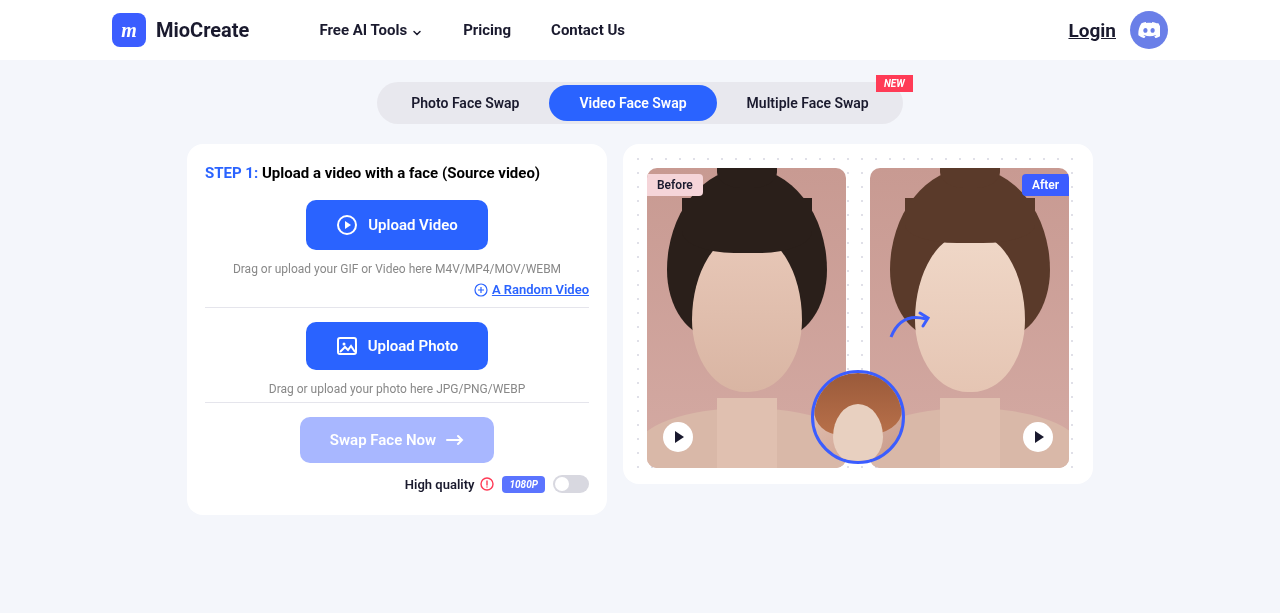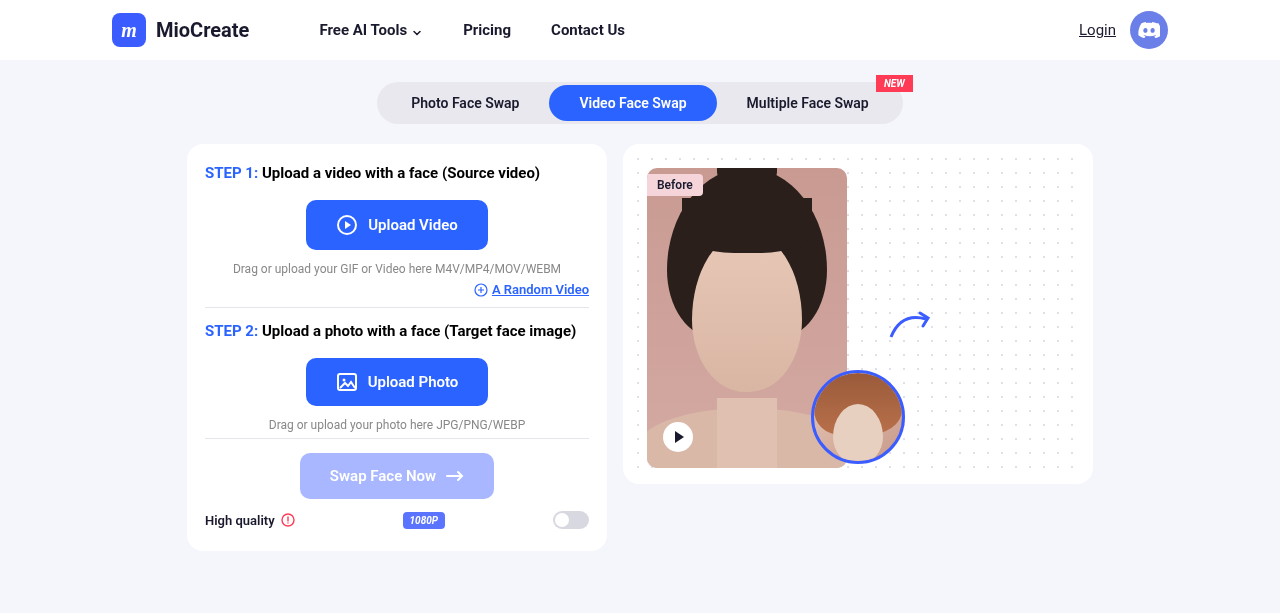--- a/index.html
+++ b/index.html
@@ -5,38 +5,38 @@
 *{margin:0;padding:0;box-sizing:border-box;font-family:-apple-system,BlinkMacSystemFont,"Segoe UI",Roboto,Arial,sans-serif}
 body{background:#f4f6fb;width:1280px;height:613px;overflow:hidden}
 .header{background:#fff;height:60px;display:flex;align-items:center;padding:0 112px;justify-content:space-between}
 .header-left{display:flex;align-items:center;gap:70px}
 .logo{display:flex;align-items:center;gap:10px}
 .logo-icon{width:34px;height:34px;background:#3b5dff;border-radius:8px;display:flex;align-items:center;justify-content:center;color:#fff;font-style:italic;font-weight:700;font-size:20px;font-family:Georgia,serif}
 .logo-text{font-size:20px;font-weight:700;color:#1a1a2e}
 .nav{display:flex;gap:40px;align-items:center}
 .nav-item{font-size:15px;font-weight:700;color:#1a1a2e;cursor:pointer;display:flex;align-items:flex-end;gap:4px}
 .header-right{display:flex;align-items:center;gap:14px}
-.login{font-size:15px;font-weight:400;color:#1a1a2e;text-decoration:underline;cursor:pointer}
+.login{font-size:19px;font-weight:700;color:#1a1a2e;text-decoration:underline;cursor:pointer}
 .discord{width:38px;height:38px;background:#6a7fe8;border-radius:50%;display:flex;align-items:center;justify-content:center;cursor:pointer}
 .tabs-container{display:flex;justify-content:center;margin-top:22px}
 .tabs{background:#e8e8ee;border-radius:24px;height:42px;display:flex;align-items:center;padding:3px 4px;position:relative}
 .tab{padding:0 30px;font-size:14px;font-weight:600;color:#1a1a2e;cursor:pointer;height:36px;display:flex;align-items:center;border-radius:20px;white-space:nowrap;position:relative}
 .tab.active{background:#2a63ff;color:#fff}
 .new-badge{position:absolute;top:-10px;right:-14px;background:#ff3b56;color:#fff;font-size:10px;font-weight:700;padding:3px 8px;border-radius:0;font-style:italic}
 .content{display:flex;gap:16px;justify-content:center;margin-top:20px;padding:0 20px}
 .left-panel{background:#fff;border-radius:16px;width:420px;padding:20px 18px 14px}
 .step{margin-bottom:8px}
 .step-title{font-size:15px;font-weight:700;margin-bottom:18px}
 .step-label{color:#2a63ff}
 .upload-btn{background:#2a63ff;color:#fff;border:none;border-radius:10px;padding:14px 30px;font-size:15px;font-weight:600;display:flex;align-items:center;gap:10px;margin:0 auto 12px;cursor:pointer}
 .upload-btn.disabled{background:#a8b7ff;cursor:default}
 .hint{font-size:12px;color:#888;text-align:center;margin-bottom:6px}
 .random-link{display:flex;align-items:center;gap:4px;justify-content:flex-end;color:#2a63ff;font-size:13px;font-weight:600;text-decoration:underline;cursor:pointer;margin-bottom:10px}
 .divider{height:1px;background:#e5e5ec;margin-bottom:14px}
-.quality-bar{display:flex;align-items:center;justify-content:space-between;margin-top:6px}
+.quality-bar{display:flex;align-items:center;justify-content:flex-end;gap:8px;margin-top:6px}
 .quality-label{font-size:13px;font-weight:600;color:#1a1a2e;display:flex;align-items:center;gap:6px}
 .badge-1080p{background:#5b74ff;color:#fff;font-size:10px;font-weight:700;font-style:italic;padding:3px 7px;border-radius:4px}
 .toggle{width:36px;height:18px;background:#d8d8e0;border-radius:10px;position:relative;cursor:pointer}
 .toggle::after{content:"";position:absolute;width:14px;height:14px;background:#fff;border-radius:50%;top:2px;left:2px}
 .right-panel{background:#fff;border-radius:16px;width:470px;padding:24px;display:flex;gap:24px;position:relative;align-items:flex-start;height:340px}
 .panel-bg{position:absolute;inset:8px;background-image:radial-gradient(#e0e0e8 1px,transparent 1px);background-size:14px 14px;border-radius:12px;z-index:0}
 .preview{width:200px;height:300px;border-radius:10px;position:relative;z-index:1;overflow:hidden}
 .preview-bg{position:absolute;inset:0;background:linear-gradient(180deg,#c89a92 0%,#d4aaa3 100%)}
 .face-shape{position:absolute;left:50%;top:48%;transform:translate(-50%,-50%);width:110px;height:160px;background:linear-gradient(180deg,#e8c8b8 0%,#d9b5a3 100%);border-radius:50% 50% 48% 48%/55% 55% 45% 45%;z-index:2}
 .hair{position:absolute;left:50%;top:0;transform:translateX(-50%);width:160px;height:170px;background:#2a1f1a;border-radius:50% 50% 30% 30%/60% 60% 40% 40%;z-index:1}
@@ -116,24 +116,20 @@
         <svg width="14" height="14" viewBox="0 0 14 14" fill="none">
             <circle cx="7" cy="7" r="6" stroke="#2a63ff" stroke-width="1.2"></circle>
             <path d="M7 4v6M4 7h6" stroke="#2a63ff" stroke-width="1.2"></path>
           </svg>
         <span>A Random Video</span>
       </div>
       <div class="divider"></div>
     </div>
 
     <div class="step">
-      <div class="step-title">
-        <span class="step-label">STEP 2:</span>
-        <span>Upload a photo with a face (Target face image)</span>
-      </div>
       <button class="upload-btn">
         <svg width="22" height="20" viewBox="0 0 22 20" fill="none">
             <rect x="2" y="2" width="18" height="16" rx="2" stroke="#fff" stroke-width="2"></rect>
             <circle cx="8" cy="8" r="1.5" fill="#fff"></circle>
             <path d="M4 16l5-5 3 3 3-4 4 6" stroke="#fff" stroke-width="2" fill="none"></path>
           </svg>
         <span>Upload Photo</span>
       </button>
       <div class="hint">Drag or upload your photo here JPG/PNG/WEBP</div>
       <div class="divider"></div>
@@ -166,20 +162,31 @@
       <div class="preview-bg"></div>
       <div class="shoulders"></div>
       <div class="neck"></div>
       <div class="hair"></div>
       <div class="bun"></div>
       <div class="face-shape"></div>
       <div class="bangs"></div>
       <div class="preview-tag tag-before">Before</div>
       <div class="play-icon play-left"></div>
     </div>
+    <div class="preview">
+      <div class="preview-bg"></div>
+      <div class="shoulders"></div>
+      <div class="neck"></div>
+      <div class="hair" style="background:#5a3a2a"></div>
+      <div class="bun" style="background:#5a3a2a"></div>
+      <div class="face-shape" style="background:linear-gradient(180deg,#f0d8c8 0%,#e5c5b3 100%)"></div>
+      <div class="bangs" style="background:#5a3a2a;height:45px"></div>
+      <div class="preview-tag tag-after">After</div>
+      <div class="play-icon play-right"></div>
+    </div>
     <div class="swap-circle">
       <div class="swap-hair"></div>
       <div class="swap-face"></div>
     </div>
     <svg class="swap-arrow" width="50" height="40" viewBox="0 0 50 40" fill="none">
         <path d="M5 30 Q 15 5 40 12" stroke="#3b5dff" stroke-width="3" fill="none"></path>
         <path d="M34 6l8 5-5 8" stroke="#3b5dff" stroke-width="3" fill="none" stroke-linecap="round"></path>
       </svg>
   </div>
 </div>

